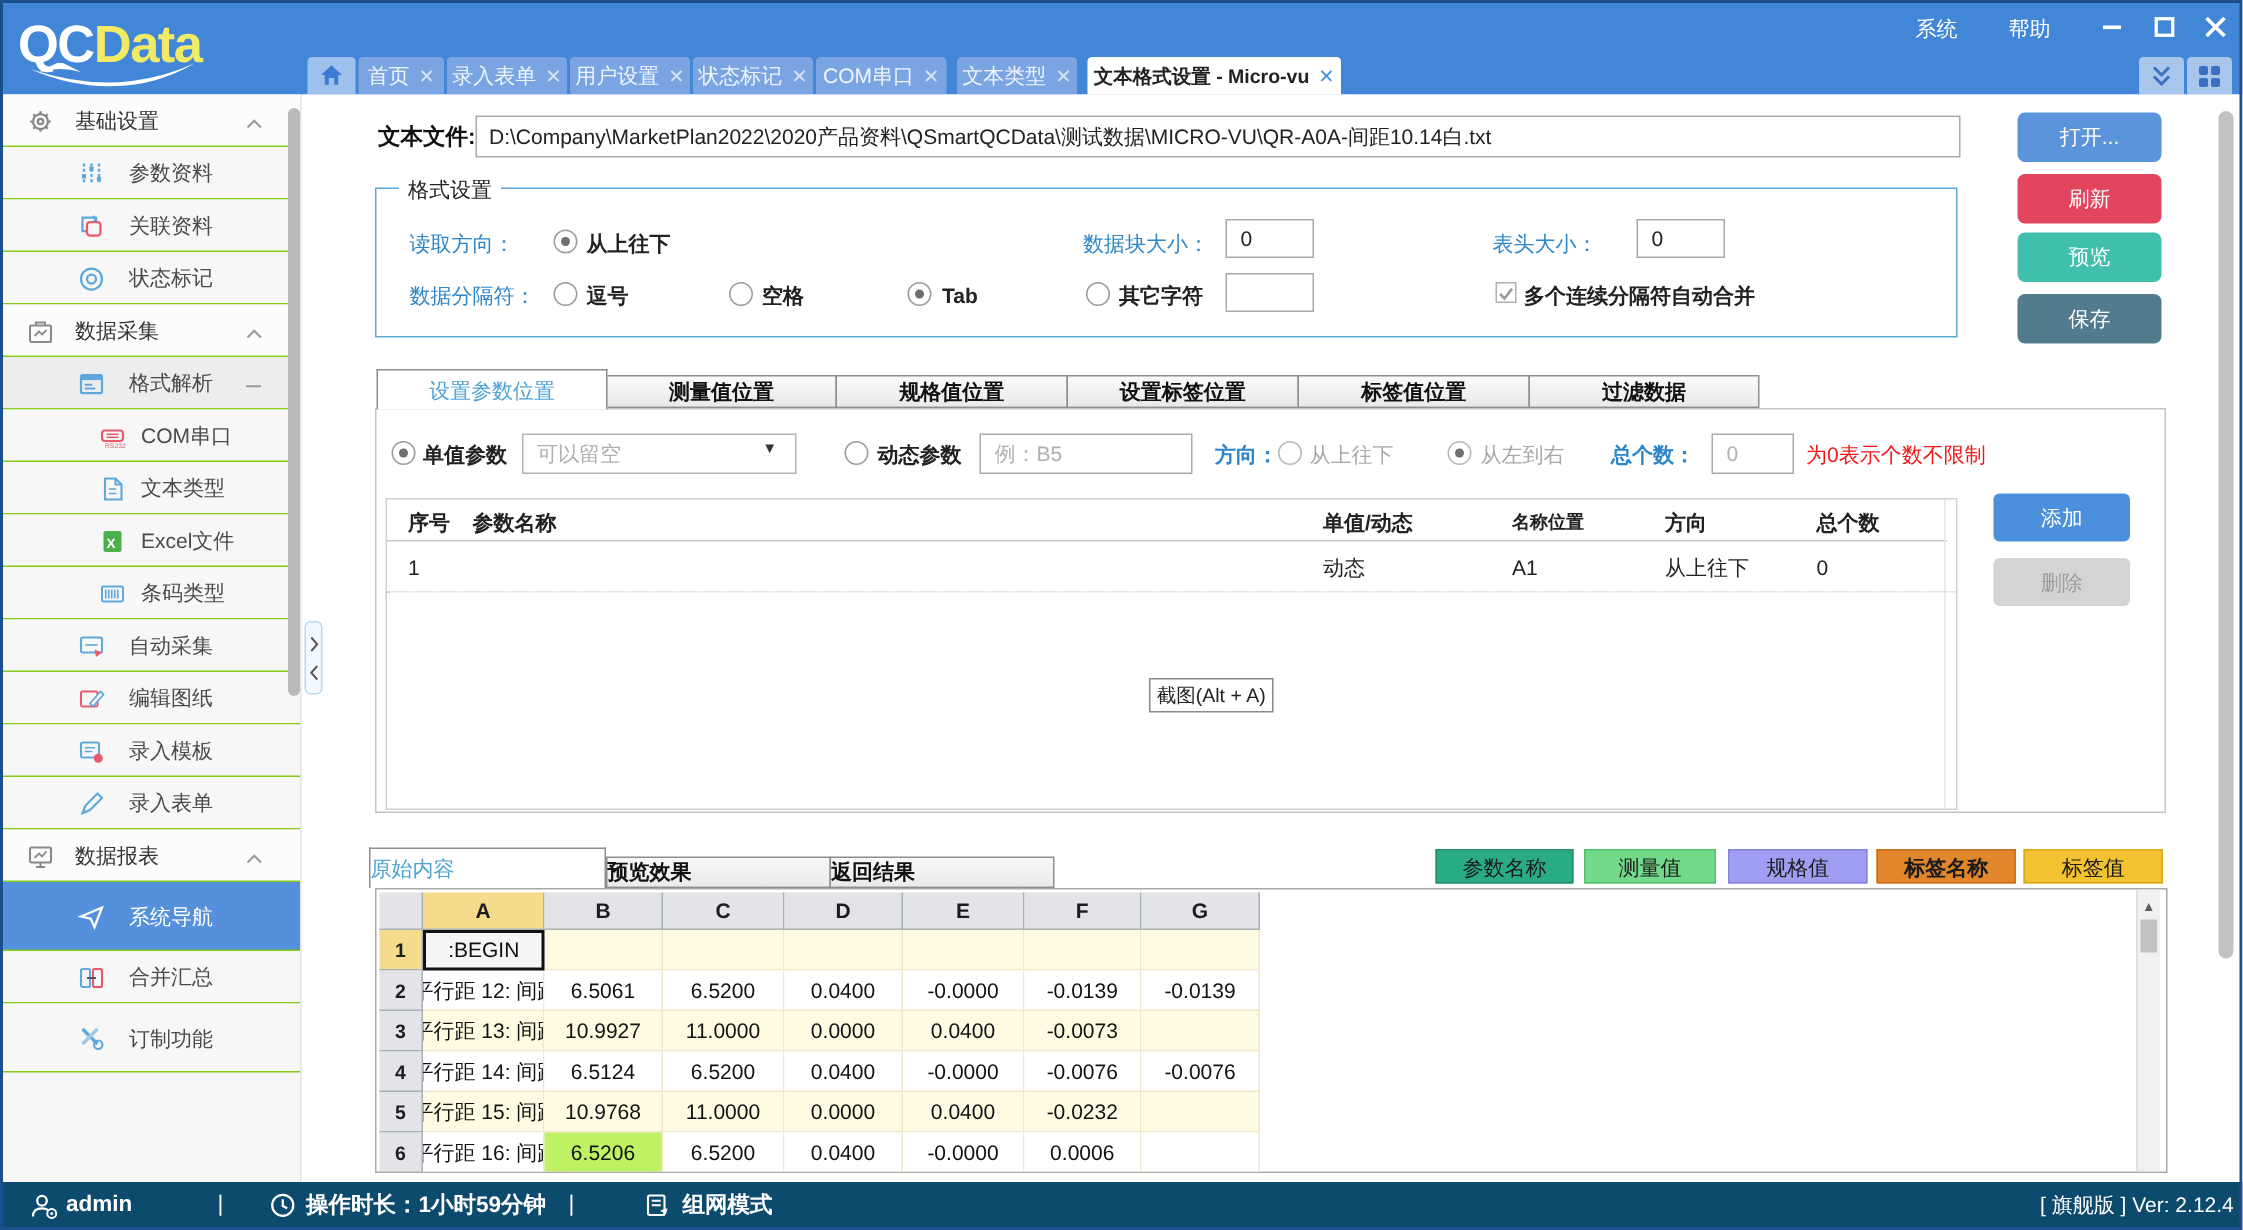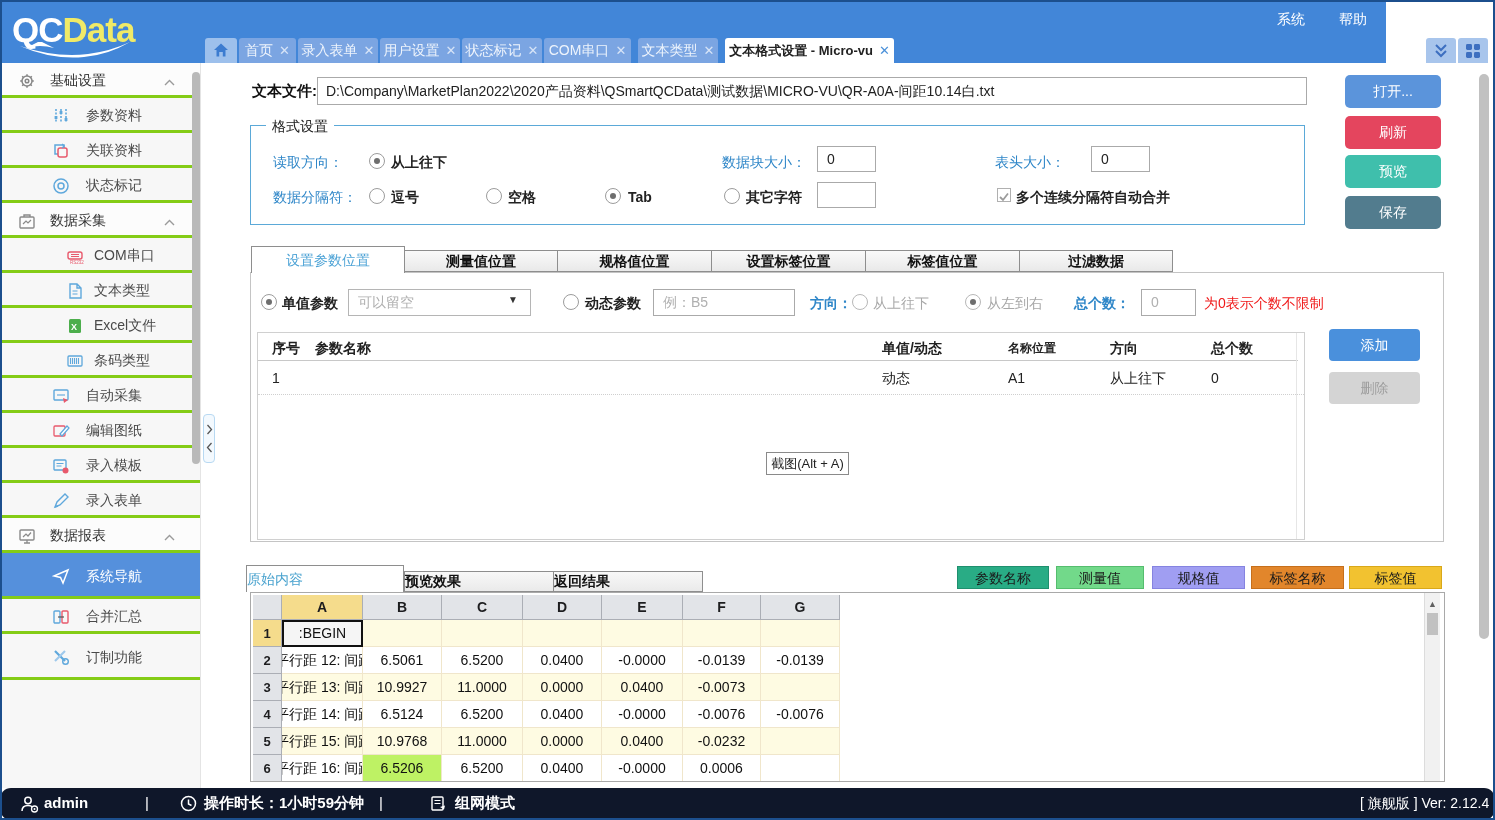--- a/index.html
+++ b/index.html
@@ -1,44 +1,44 @@
 <!DOCTYPE html>
 <html><head>
 <meta charset="utf-8">
 <style>
 * { margin:0; padding:0; box-sizing:border-box; }
 html,body { width:1495px; height:820px; overflow:hidden; font-family:"Liberation Sans",sans-serif; }
 body { position:relative; background:#fff; }
 .abs { position:absolute; }
 
 
-#titlebar { left:0; top:0; width:1386px; height:63px; background:#4286d8; }
+#titlebar { left:0; top:0; width:1495px; height:63px; background:#4286d8; }
 #logo { left:12px; top:8px; width:180px; height:50px; }
 #logo .qc { position:absolute; left:0; top:2px; font-size:35px; font-weight:bold; color:#fff; letter-spacing:-1px; }
 #logo .data { color:#f0ea67; }
 .topmenu { top:11px; color:#fff; font-size:14px; }
 .winbtn { top:9px; width:18px; height:18px; color:#fff; }
 
 
 .tab { top:38px; height:25px; background:#7ba5e2; border-radius:3px 3px 0 0; color:#eef4fc; font-size:14px; line-height:25px; text-align:center; }
 .tab .x { color:#d7e4f7; font-size:13px; margin-left:6px; }
 .tab.active { background:#fff; color:#222; font-weight:bold;}
 .tab.active .x { color:#4a90d9; font-weight:normal; }
 
 
 #sidebar { left:0; top:63px; width:201px; height:725px; background:#f7f7f7; border-right:1px solid #e4e4e4; overflow:hidden; }
-.srow { position:relative; width:100%; height:35px; border-bottom:3px solid #84cc16; background:#f7f7f7; }
+.srow { position:relative; width:100%; height:35px; border-bottom:1px solid #84cc16; background:#f7f7f7; }
 .srow .txt { position:absolute; top:8px; font-size:14px; color:#4a4a4a; }
 .srow .chev { position:absolute; right:26px; top:10px; width:10px; height:10px; color:#9a9a9a; font-size:12px;}
 .srow.head { background:#fcfcfc; }
 .srow.head .txt { color:#333; }
 .sicon { position:absolute; top:8px; width:18px; height:18px; }
 
 
-#statusbar { left:0; top:788px; width:1495px; height:32px; background:#0f172a; color:#fff; font-size:15px;border-radius:11px; }
+#statusbar { left:0; top:788px; width:1495px; height:32px; background:#0c4a6e; color:#fff; font-size:15px; }
 
 
 #main { left:202px; top:63px; width:1293px; height:725px; background:#fff; }
 
 label.blue { color:#2e86c8; font-size:14px; }
 .inp { position:absolute; border:1px solid #aaa; background:#fff; font-size:14px; color:#222; }
 .btn { position:absolute; width:96px; height:33px; border-radius:5px; color:#fff; font-size:14px; text-align:center; line-height:33px; }
 
 .radio { position:absolute; width:16px; height:16px; border:1px solid #9c9c9c; border-radius:50%; background:#fff; }
 .radio.sel::after { content:""; position:absolute; left:4px; top:4px; width:6px; height:6px; border-radius:50%; background:#6e6e6e; }
@@ -151,20 +151,31 @@
     </div>
     <div class="srow head" style="height:35px;">
       <svg class="sicon" style="left:18px; top:8.5px;" width="18" height="18" viewBox="0 0 18 18">
         <rect x="2" y="5" width="14" height="11" rx="1" fill="none" stroke="#8a8a8a" stroke-width="1.4"></rect>
         <path d="M6 5 V3 H12 V5" fill="none" stroke="#8a8a8a" stroke-width="1.4"></path>
         <path d="M5 12 L8 9 L10 11 L13 8" fill="none" stroke="#8a8a8a" stroke-width="1.2"></path>
       </svg>
       <div class="txt" style="left:50px; top:9px; color:#333;">数据采集</div>
       <div class="chev" style="top:12px;"><svg width="11" height="7" viewBox="0 0 11 7">
           <path d="M1 6 L5.5 1.5 L10 6" stroke="#9a9a9a" stroke-width="1.4" fill="none"></path>
+        </svg></div>
+    </div>
+    <div class="srow" style="height:35px;background:#ededed;">
+      <svg class="sicon" style="left:52px; top:8.5px;" width="18" height="18" viewBox="0 0 18 18">
+        <rect x="2" y="3" width="14" height="12" rx="1" fill="none" stroke="#5fa8dc" stroke-width="1.5"></rect>
+        <rect x="2" y="3" width="14" height="3.4" fill="#5fa8dc"></rect>
+        <path d="M4.5 9.5 h5 M4.5 12 h7" stroke="#5fa8dc" stroke-width="1.2"></path>
+      </svg>
+      <div class="txt" style="left:86px; top:9px; color:#4a4a4a;">格式解析</div>
+      <div class="chev" style="top:12px;"><svg width="10" height="7" viewBox="0 0 10 7">
+          <path d="M0 3.5 H10" stroke="#9a9a9a" stroke-width="1.4"></path>
         </svg></div>
     </div>
     <div class="srow" style="height:35px;">
       <svg class="sicon" style="left:66px; top:8.5px;" width="18" height="18" viewBox="0 0 18 18">
         <rect x="2" y="5" width="14" height="7" rx="2" fill="none" stroke="#e8596c" stroke-width="1.4"></rect>
         <path d="M5 7.5 h8 M5 9.5 h8" stroke="#e8596c" stroke-width="1"></path>
         <text x="4" y="16.5" font-size="4.5" fill="#e8596c">RS232</text>
       </svg>
       <div class="txt" style="left:94px; top:9px; color:#4a4a4a;">COM串口</div>
     </div>
@@ -374,21 +385,21 @@
 
 <div class="abs" style="left:766px; top:452px; width:83px; height:23px; border:1px solid #8a8a8a; background:#fff; font-size:13px; color:#222; text-align:center; line-height:21px;">截图(Alt + A)</div>
 
 <div class="btab active" style="left:246px; width:158px;">原始内容</div>
 <div class="btab" style="left:404px; width:150px;">预览效果</div>
 <div class="btab" style="left:553px; width:150px;">返回结果</div>
 
 <div class="legend" style="left:957px;  width:92px;  background:#29ac85; border:1px solid #1f8f6e;">参数名称</div>
 <div class="legend" style="left:1056px; width:88px;  background:#72d98a; border:1px solid #55bd6e;">测量值</div>
 <div class="legend" style="left:1152px; width:93px;  background:#a09ef2; border:1px solid #8583e0;">规格值</div>
-<div class="legend" style="left:1251px; width:93px;  background:#e2862b; border:1px solid #c66f1b;">标签名称</div>
+<div class="legend" style="left:1251px; width:93px;  background:#e2862b; border:1px solid #c66f1b;font-weight:bold;">标签名称</div>
 <div class="legend" style="left:1349px; width:93px;  background:#f2c230; border:1px solid #d9a81a;">标签值</div>
 
 <div id="sheet" class="abs">
     <div class="shc" style="left:2px; top:2px; width:29px; height:25px; line-height:25px; background:#e2e4e8;"></div>
     <div class="shc" style="left:31px; top:2px; width:81px; height:25px; line-height:25px; background:#f5dc8c;">A</div>
     <div class="shc" style="left:112px; top:2px; width:79px; height:25px; line-height:25px; background:#e2e4e8;">B</div>
     <div class="shc" style="left:191px; top:2px; width:81px; height:25px; line-height:25px; background:#e2e4e8;">C</div>
     <div class="shc" style="left:272px; top:2px; width:79px; height:25px; line-height:25px; background:#e2e4e8;">D</div>
     <div class="shc" style="left:351px; top:2px; width:81px; height:25px; line-height:25px; background:#e2e4e8;">E</div>
     <div class="shc" style="left:432px; top:2px; width:78px; height:25px; line-height:25px; background:#e2e4e8;">F</div>

